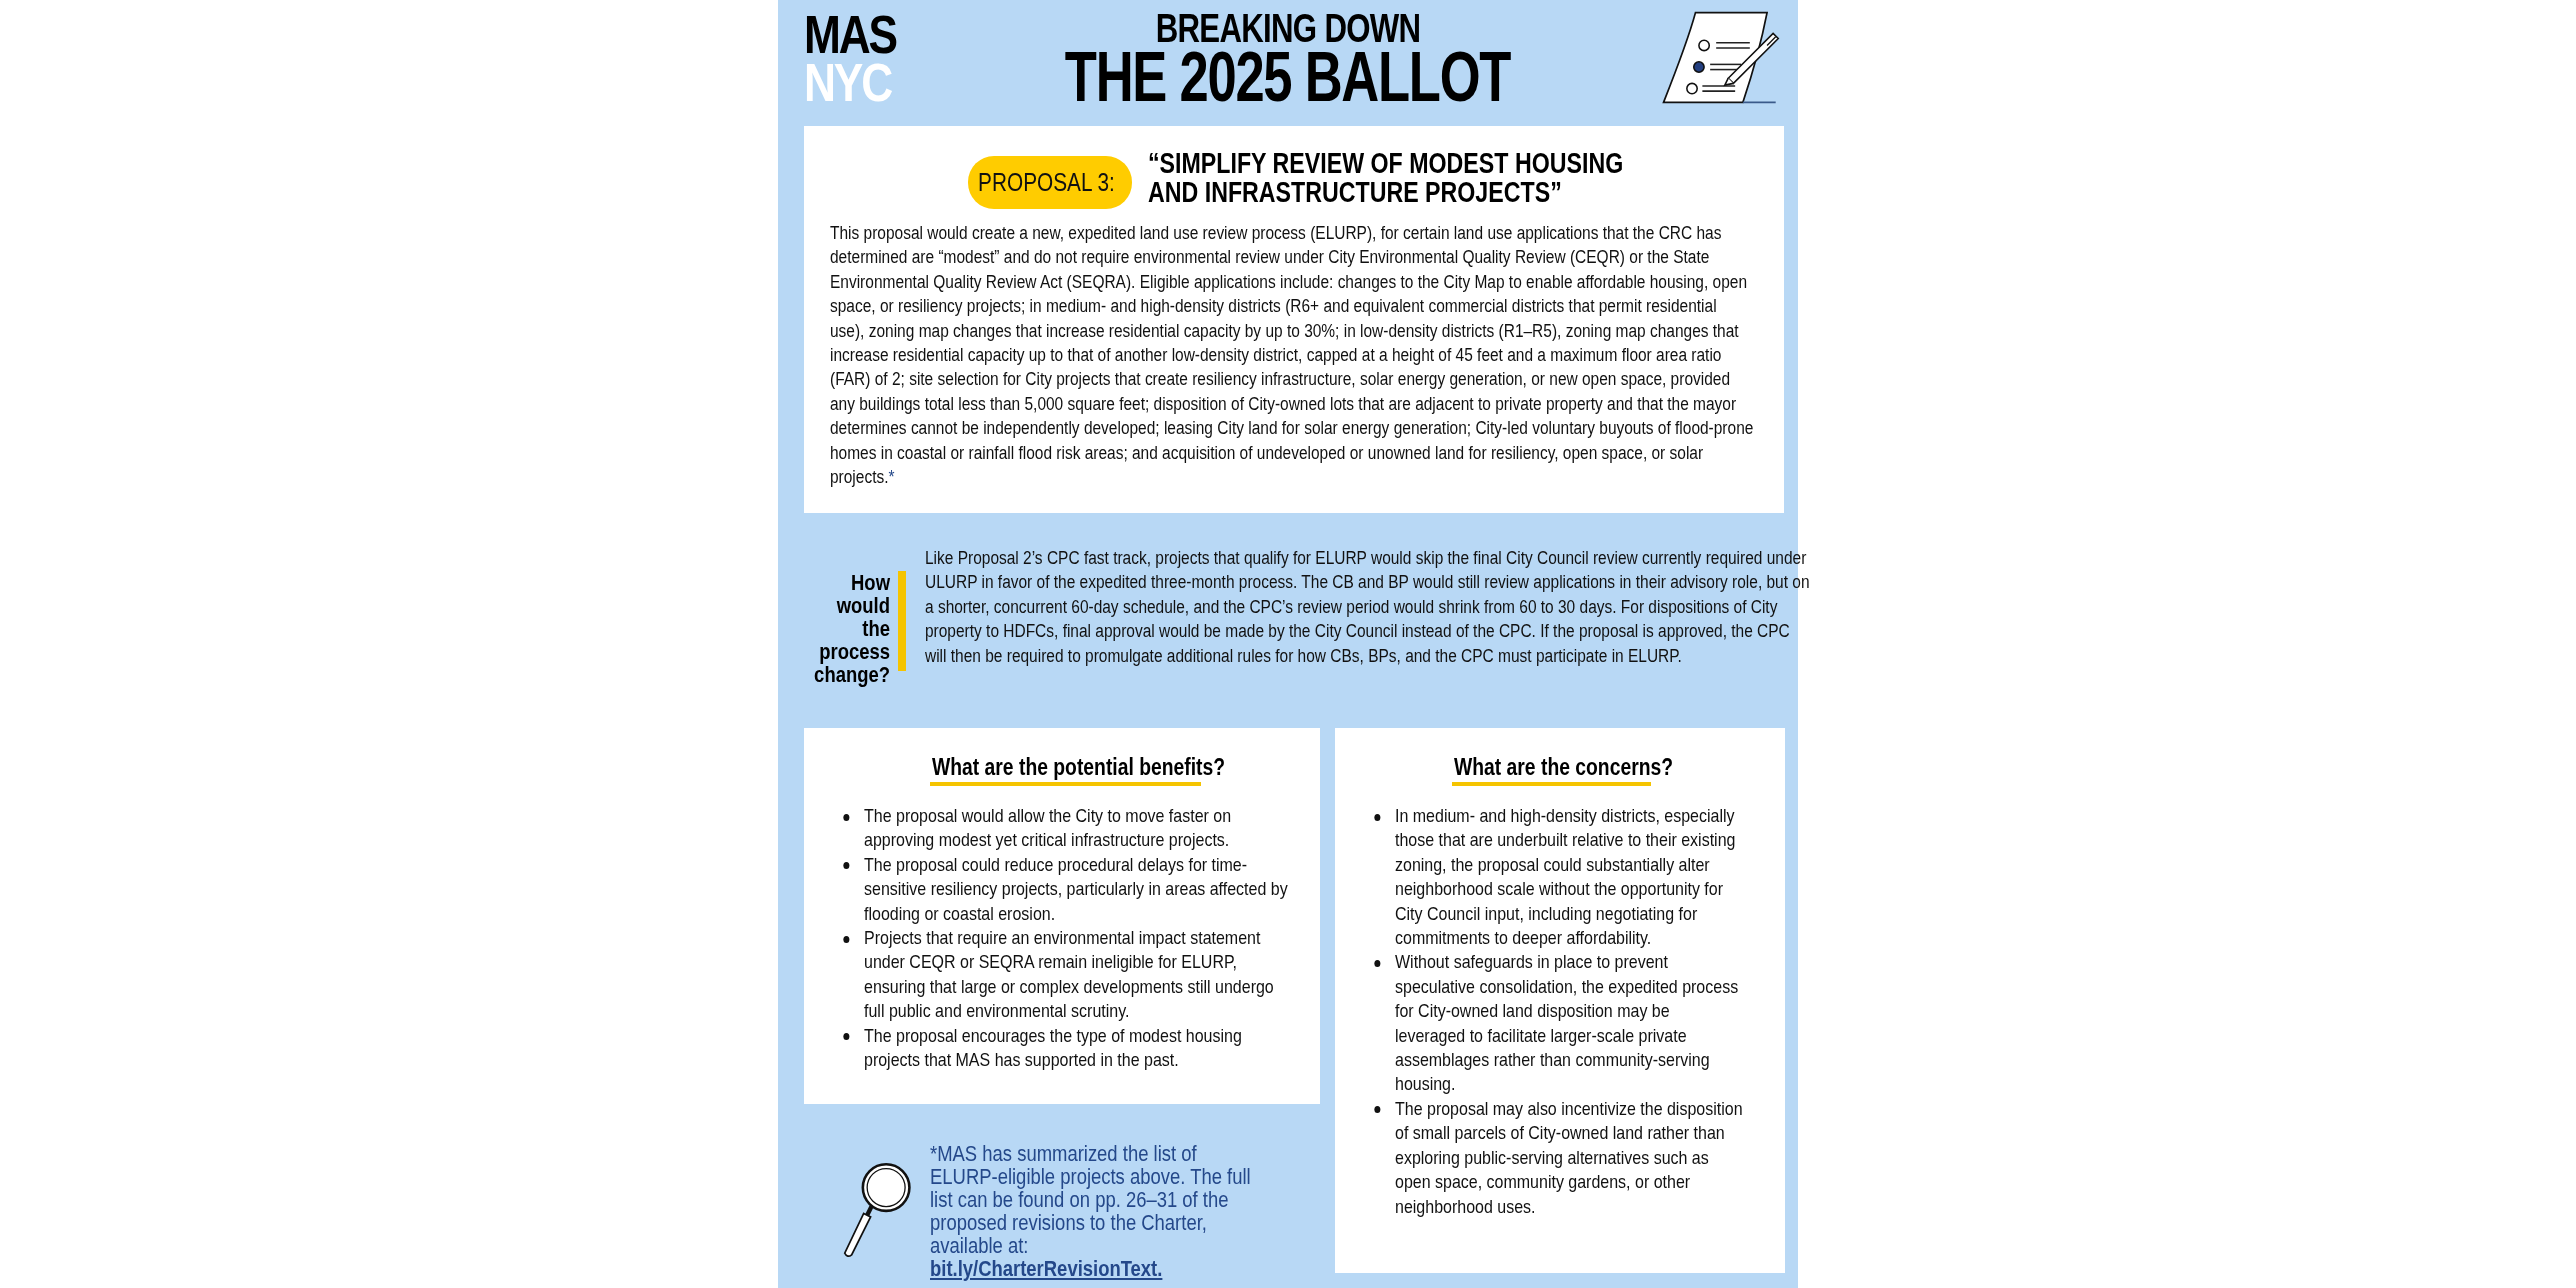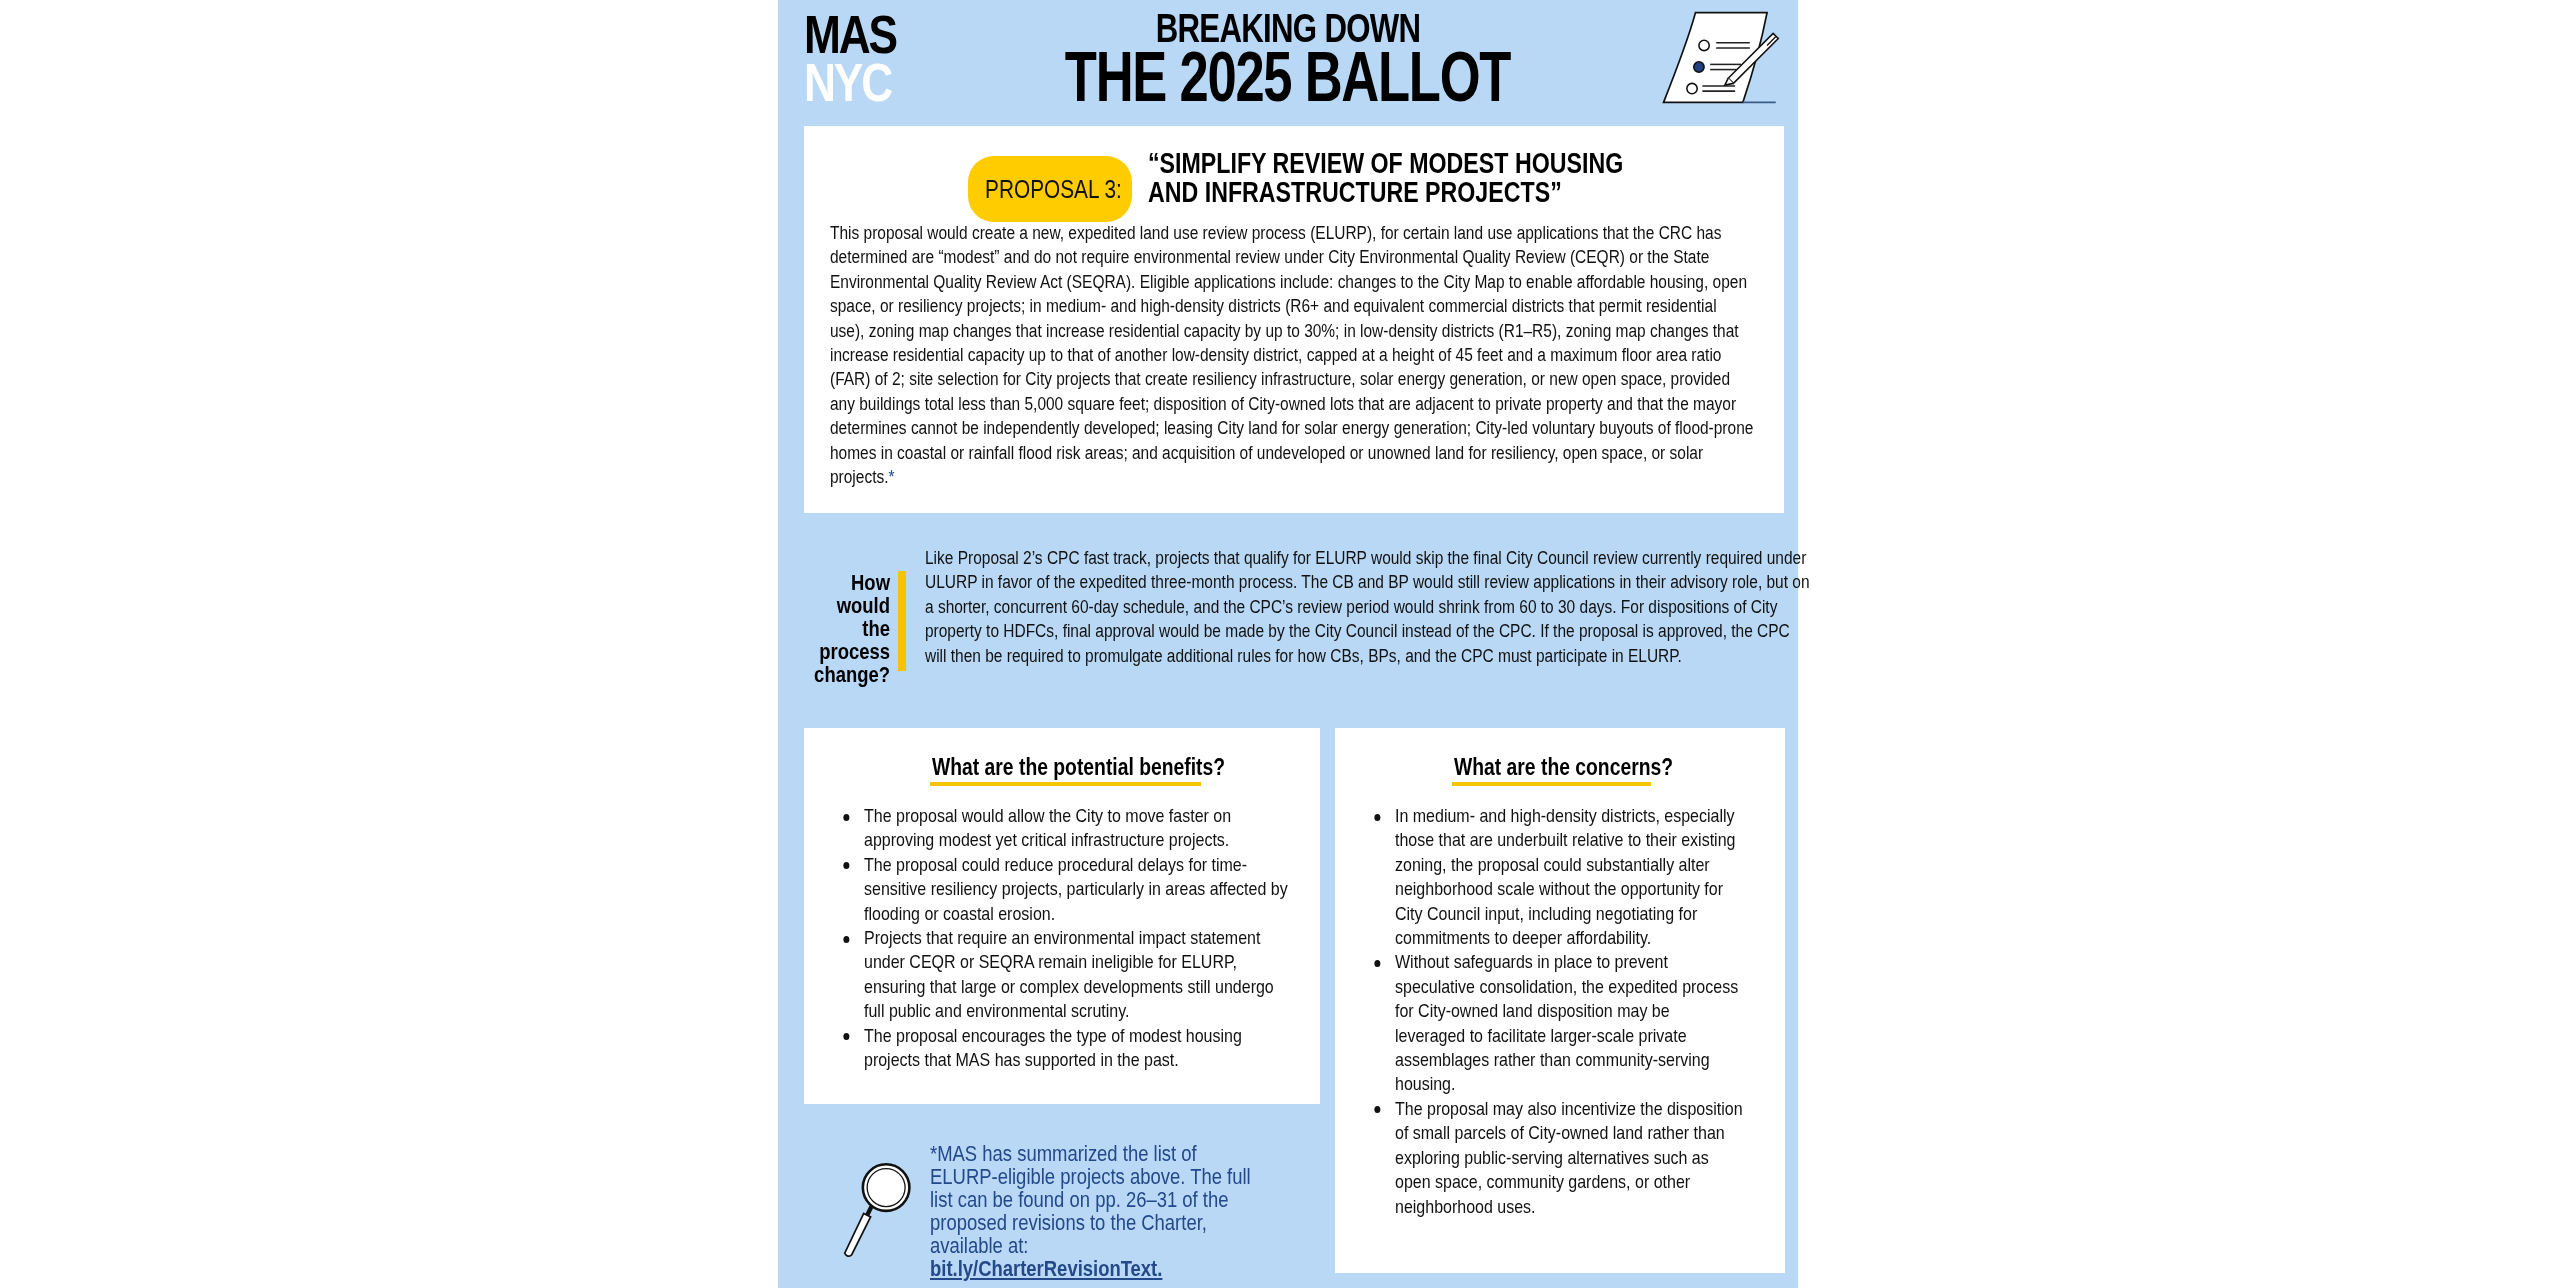--- a/index.html
+++ b/index.html
@@ -12,22 +12,22 @@
           letter-spacing:-2.6px; transform:scaleX(0.82); transform-origin:left top; }
   .logo .mas { color:#000; display:block; }
   .logo .nyc { color:#ffffff; display:block; }
   .title1 { left:977px; top:3.5px; width:622px; text-align:center; font-weight:bold; font-size:40px;
             line-height:48px; color:#000; transform:scaleX(0.78); transform-origin:center top; letter-spacing:-0.9px; }
   .title2 { left:890px; top:38px; width:795px; text-align:center; font-weight:bold; font-size:71px;
             line-height:78px; color:#000; transform:scaleX(0.74); transform-origin:center top; letter-spacing:-1.7px; }
   .ballot-icon { left:1642px; top:8.6px; width:138px; height:97px; }
   .box { position:absolute; background:#ffffff; }
   .top-box { left:804px; top:126px; width:980px; height:387px; }
-  .pill { left:968px; top:156px; width:164px; height:66px; background:#ffcc00; border-radius:26px;
-          display:flex; align-items:center; justify-content:flex-start; }
+  .pill { left:968px; top:156px; width:164px; height:53px; background:#ffcc00; border-radius:26px;
+          display:flex; align-items:center; justify-content:flex-end; }
   .pill span { font-size:26px; font-weight:normal; color:#111; transform:scaleX(0.8); white-space:nowrap; }
   .prop-title { left:1148px; top:149px; width:588px; font-weight:bold; font-size:29px; line-height:29px;
                 color:#000; transform:scaleX(0.8); transform-origin:left top; white-space:nowrap; }
   .body-text { font-size:18px; line-height:24.4px; color:#111; transform:scaleX(0.86); transform-origin:left top; }
   .intro { left:830px; top:221px; width:1074px; }
   .how-label { left:795px; top:571px; width:95px; text-align:right; font-weight:bold; font-size:22.5px;
                line-height:23px; color:#000; transform:scaleX(0.82); transform-origin:right top; }
   .yellow-bar { left:898px; top:571px; width:7.8px; height:100px; background:#f5c400; }
   .how-text { left:925px; top:546px; width:1029px; }
   .benefits-box { left:804px; top:728px; width:516px; height:376px; }

